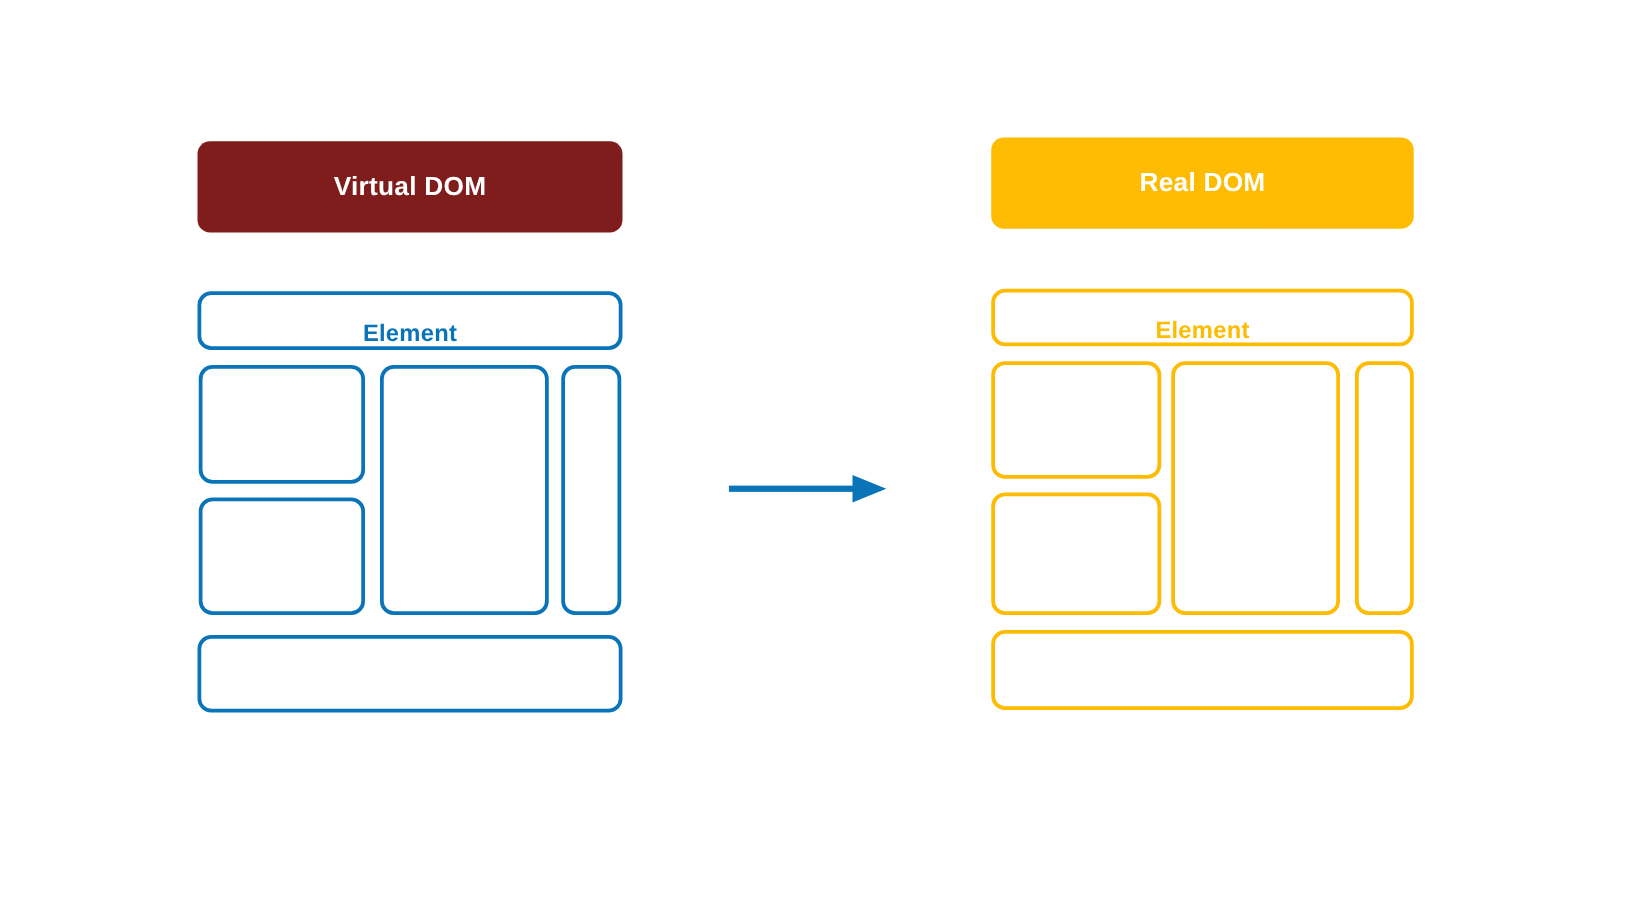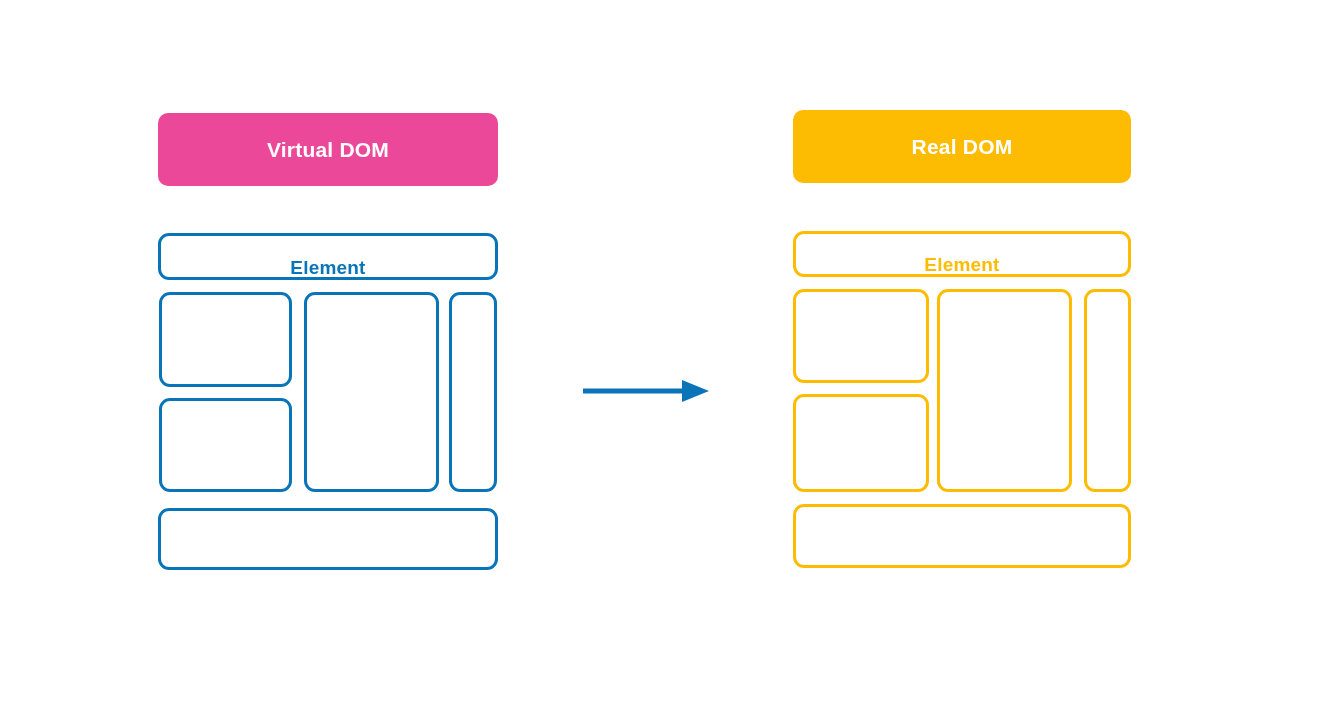--- a/index.html
+++ b/index.html
@@ -50,21 +50,21 @@
 
   .outline-box {
     position: absolute;
     box-sizing: border-box;
     background: #ffffff;
     border-style: solid;
     border-radius: 11px;
   }
 
   
-  #virtual-dom-panel .header-chip { background: #ec4899; }
+  #virtual-dom-panel .header-chip { background: #7f1d1d; }
   #virtual-dom-panel .outline-chip { border-color: #0A74B9; color: #0A74B9; }
   #virtual-dom-panel .outline-box  { border-color: #0A74B9; }
 
   
   #real-dom-panel .header-chip { background: #FDBC01; }
   #real-dom-panel .outline-chip { border-color: #FDBC01; color: #FDBC01; }
   #real-dom-panel .outline-box  { border-color: #FDBC01; }
 
   
   #transform-arrow {

